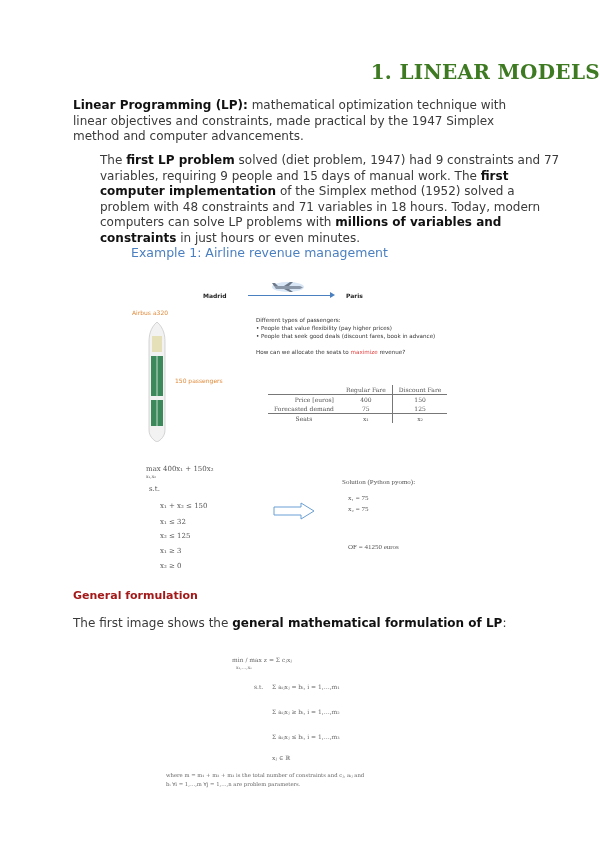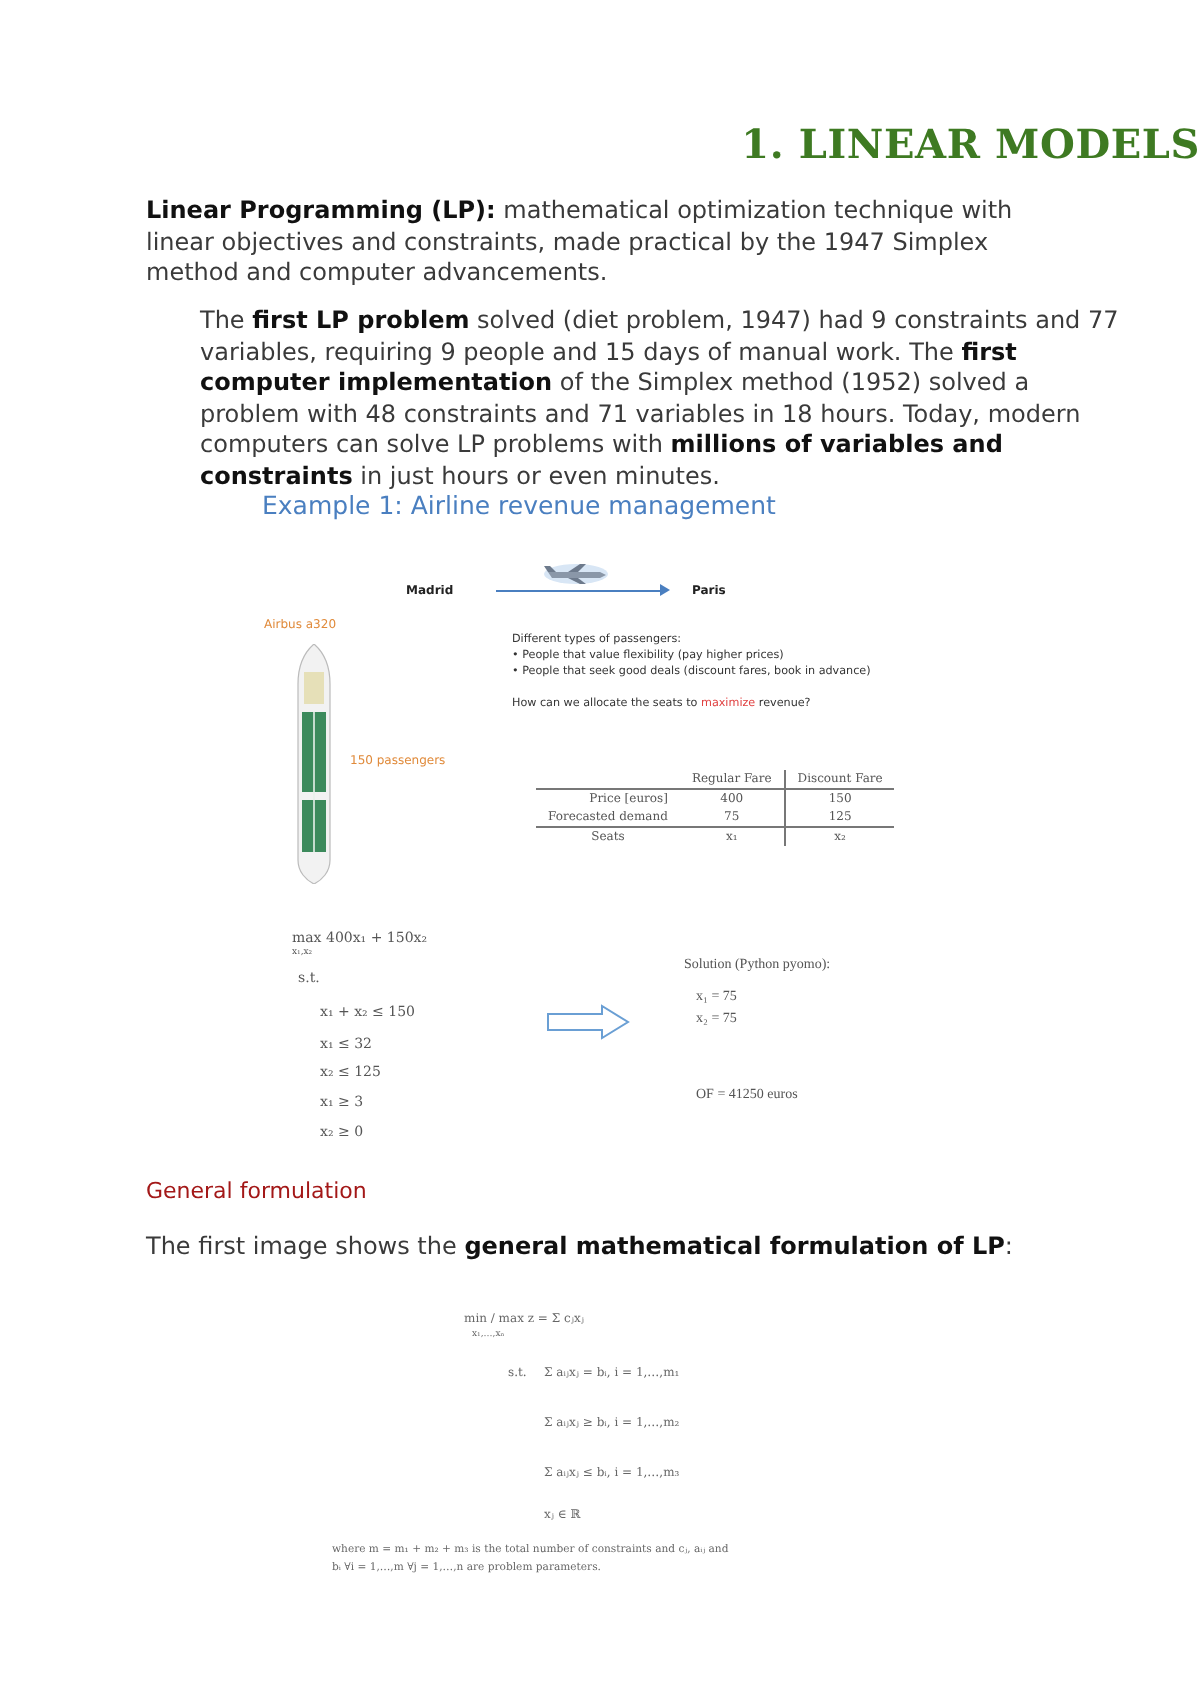--- a/index.html
+++ b/index.html
@@ -20,21 +20,21 @@
   .red{color:#e04040;}
   table.rev{position:absolute;left:268px;top:385px;border-collapse:collapse;font-family:"DejaVu Serif",serif;font-size:6px;color:#555;}
   table.rev td,table.rev th{padding:1px 6px;text-align:center;font-weight:normal;}
   table.rev th{border-bottom:0.8px solid #777;}
   table.rev th.c1,table.rev td.c1{text-align:right;}
   table.rev .vb{border-left:0.8px solid #777;}
   table.rev tr.last td{border-top:0.8px solid #777;}
   .model{position:absolute;left:146px;font-family:"DejaVu Serif",serif;font-size:7px;color:#555;}
   .big-arrow{position:absolute;left:273px;top:502px;}
   .sol{position:absolute;font-family:Liberation Serif, serif;font-size:7px;color:#555;}
-  .h2{position:absolute;left:73px;top:589px;font-size:11px;font-weight:normal;color:#a31818;}
+  .h2{position:absolute;left:73px;top:589px;font-size:11px;font-weight:bold;color:#a31818;}
   .p3{top:616px;}
   .formula{position:absolute;font-family:"DejaVu Serif",serif;font-size:6px;color:#666;white-space:nowrap;}
 </style>
 </head>
 <body>
 
 <div class="title">1. LINEAR MODELS</div>
 
 <div class="para p1">
   <b>Linear Programming (LP):</b><span> mathematical optimization technique with linear objectives and constraints, made practical by the 1947 Simplex method and computer advancements.</span>

